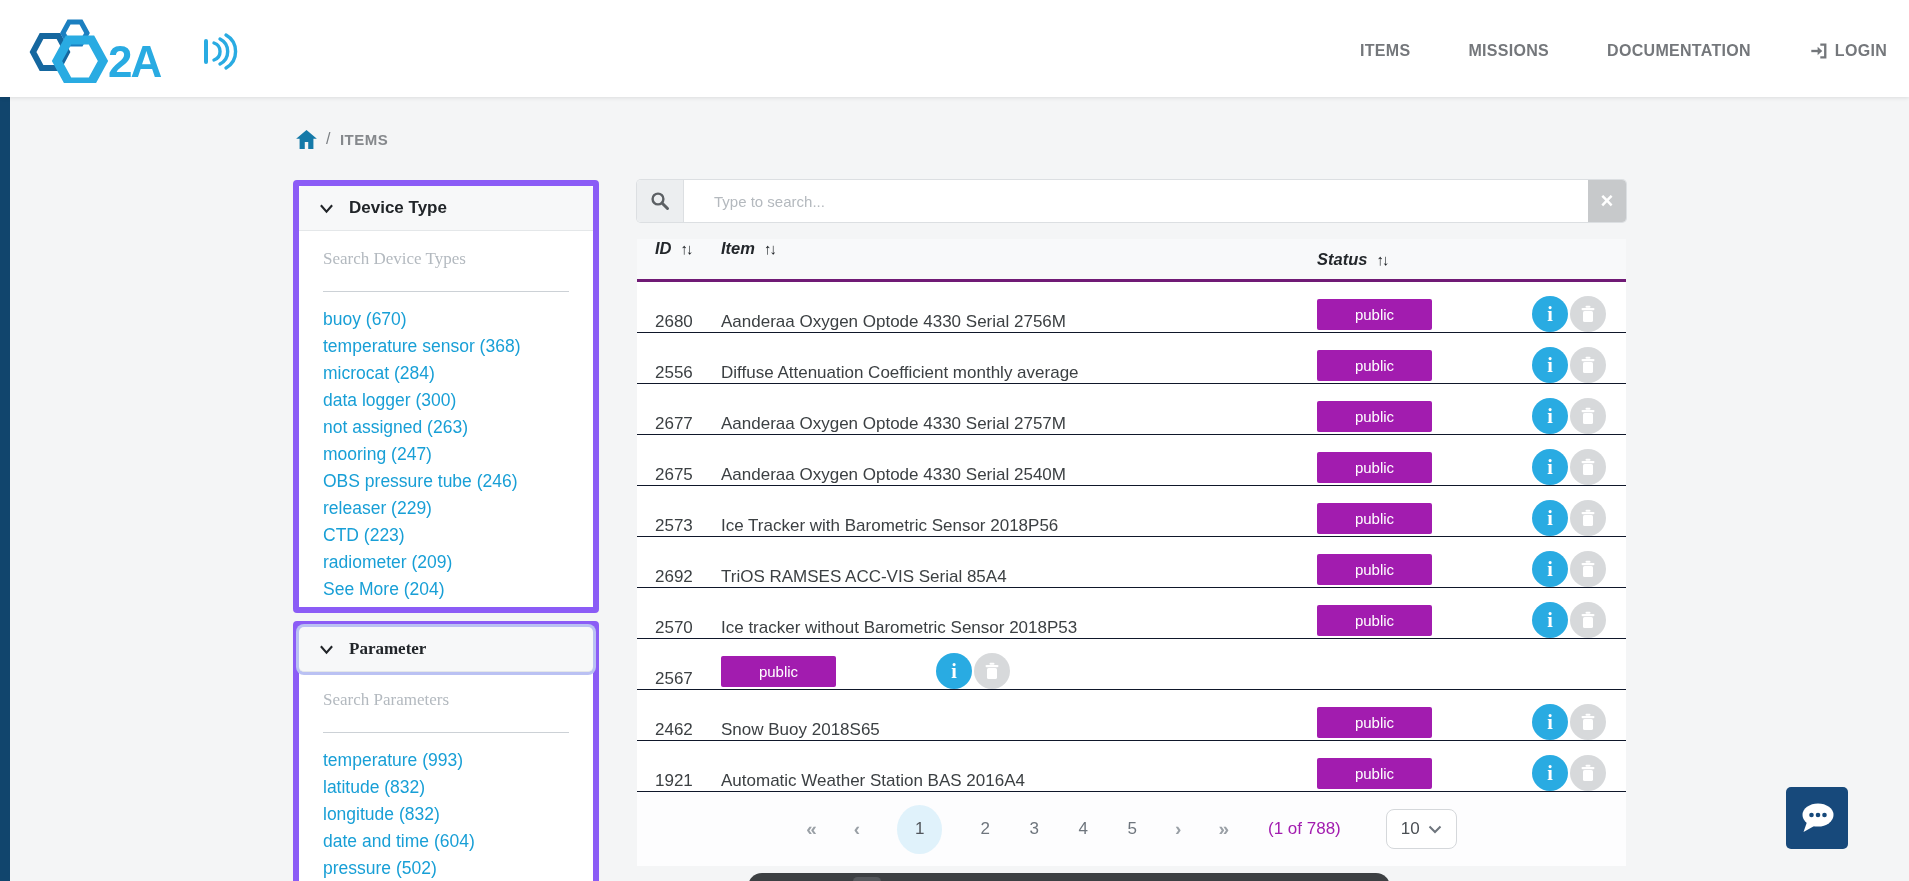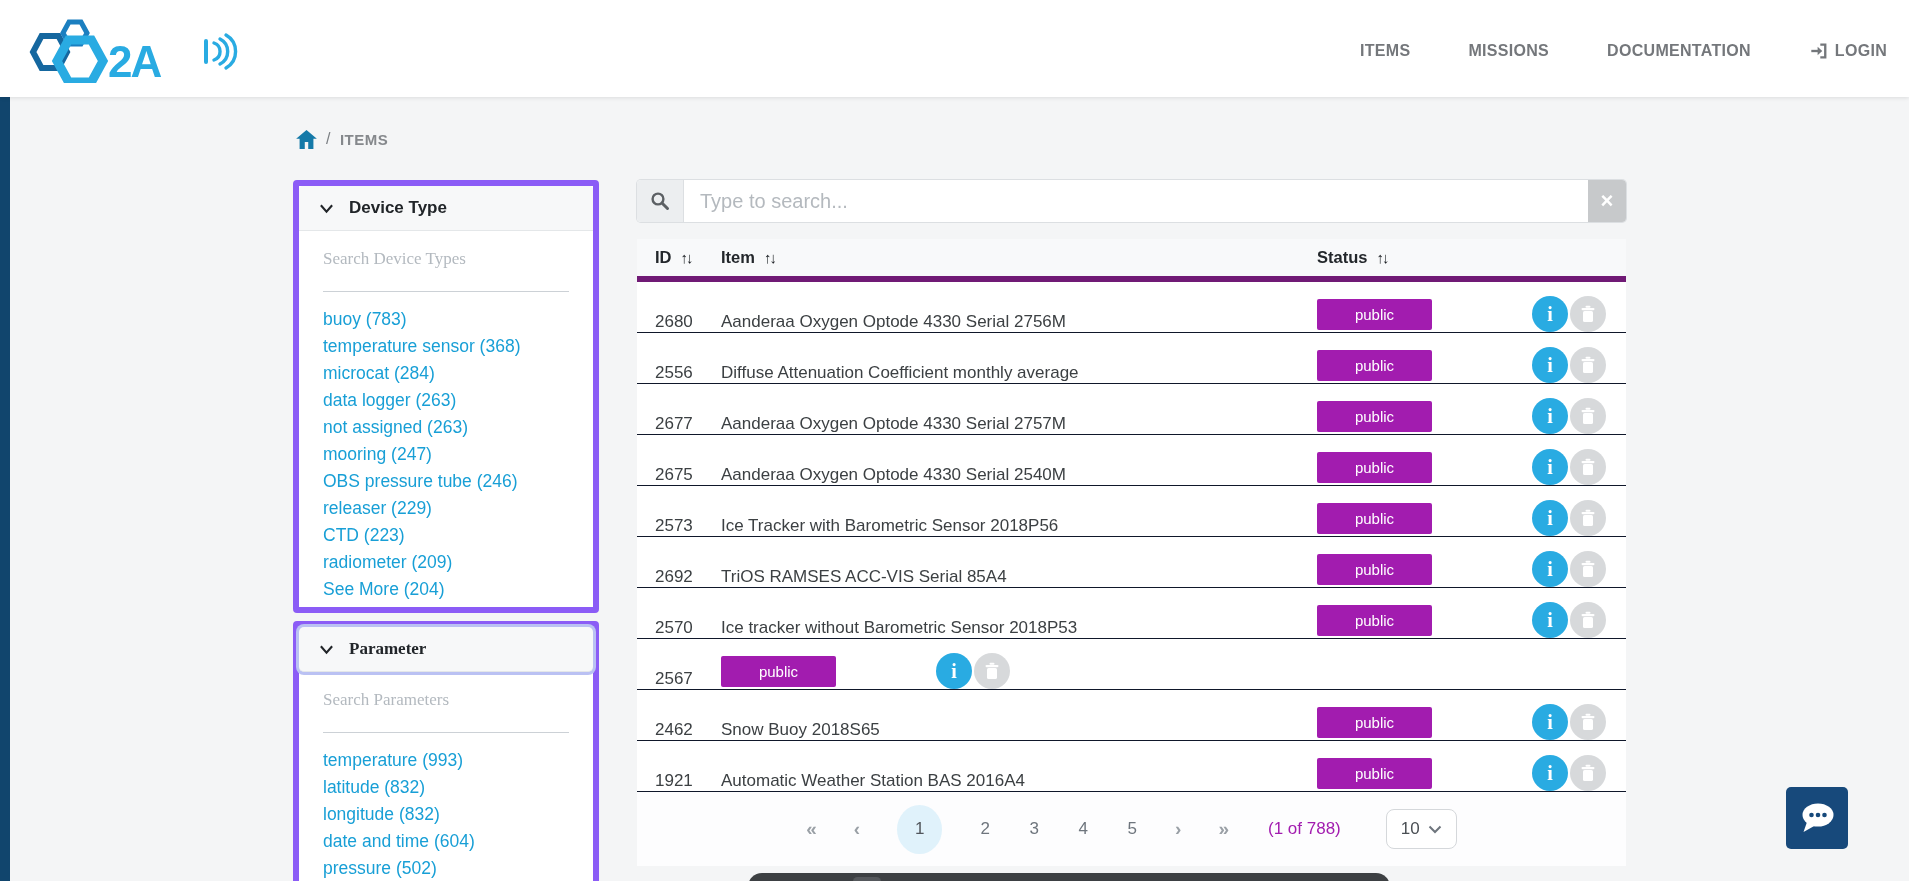--- a/index.html
+++ b/index.html
@@ -61,35 +61,35 @@
   .main { position:absolute; left:637px; top:180px; width:989px; }
   .searchbar {
     height:42px; display:flex; background:#fff; border-radius:4px;
     box-shadow:0 0 0 1px #dcdfe2;
   }
   .search-icon-seg {
     width:47px; background:#eceef0; border-right:1px solid #dcdfe2;
     border-radius:4px 0 0 4px; display:flex; align-items:center; justify-content:center;
   }
   .main-search {
-    flex:1; border:none; outline:none; padding:0 16px; font-size:20px; color:#701a75;
+    flex:1; border:none; outline:none; padding:0 30px; font-size:15px; color:#701a75;
     font-family:"Liberation Sans", sans-serif; background:transparent;
   }
   .main-search::placeholder { color:#b4b9be; }
   .clear-btn {
     width:38px; background:#c7c9cb; border-radius:0 4px 4px 0;
     color:#fff; font-size:22px; font-weight:700;
     display:flex; align-items:center; justify-content:center; cursor:pointer;
   }
   
   .tableblock { margin-top:17px; background:#fff; }
   .thead {
-    height:43px; background:#f8f9fa; border-bottom:6px solid #701a75;
-    display:flex; align-items:center;
-    font-size:16.5px; font-weight:700; color:#23272b;
+    height:43px; background:#f8f9fa; border-bottom:3px solid #701a75;
+    display:flex; 
+    font-size:16.5px; font-weight:700; color:#23272b;font-style:italic;
   }
   .col-id { width:84px; padding-left:18px; flex-shrink:0; }
   .col-item { flex:1; }
   .col-status { width:309px; display:flex; align-items:center; flex-shrink:0; }
   .sort { font-size:15px; font-weight:700; letter-spacing:-2px; margin-left:9px; color:#1d2125; cursor:pointer; }
   .trow {
     height:51px; background:#fff; border-bottom:1px solid #0f172a;
     display:flex; align-items:flex-end; font-size:17px; color:#3c4043;
   }
   .badge {
@@ -186,24 +186,24 @@
 <div class="panel" id="panel-device">
   <div class="panel-header">
     <svg width="15" height="11" viewBox="0 0 16 11">
       <polyline points="2,2 8,9 14,2" fill="none" stroke="#212529" stroke-width="2.2"></polyline>
     </svg>
     <span>Device Type</span>
   </div>
   <div class="panel-body">
     <input class="filter-search" placeholder="Search Device Types" style="">
     <div class="filter-list" id="device-list">
-        <a class="filter-link">buoy (783)</a>
+        <a class="filter-link">buoy (670)</a>
         <a class="filter-link">temperature sensor (368)</a>
         <a class="filter-link">microcat (284)</a>
-        <a class="filter-link">data logger (263)</a>
+        <a class="filter-link">data logger (300)</a>
         <a class="filter-link">not assigned (263)</a>
         <a class="filter-link">mooring (247)</a>
         <a class="filter-link">OBS pressure tube (246)</a>
         <a class="filter-link">releaser (229)</a>
         <a class="filter-link">CTD (223)</a>
         <a class="filter-link">radiometer (209)</a>
       </div>
     <a class="filter-link see-more">See More (204)</a>
   </div>
 </div>

